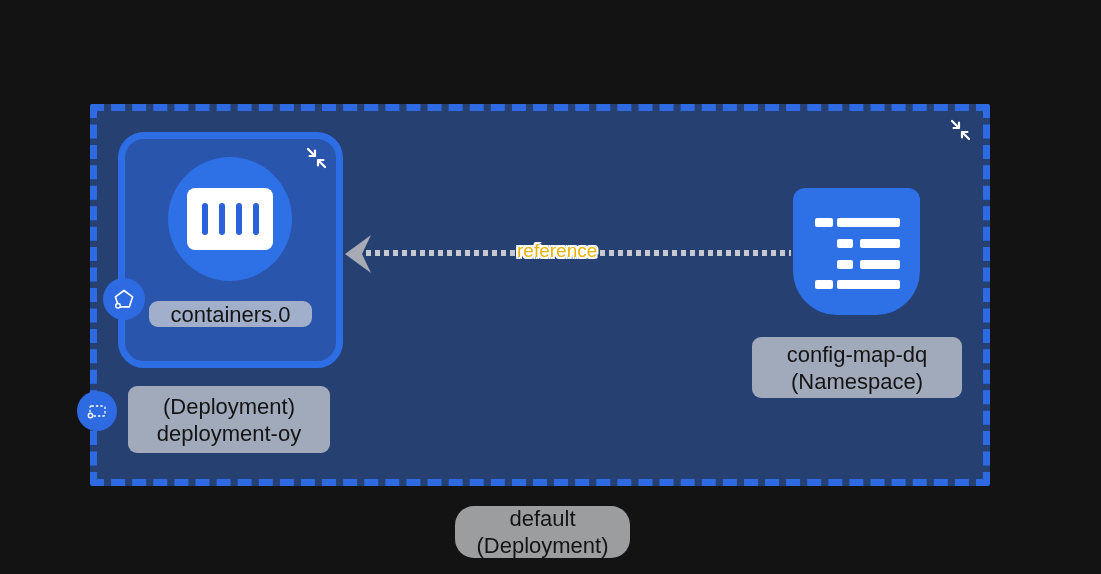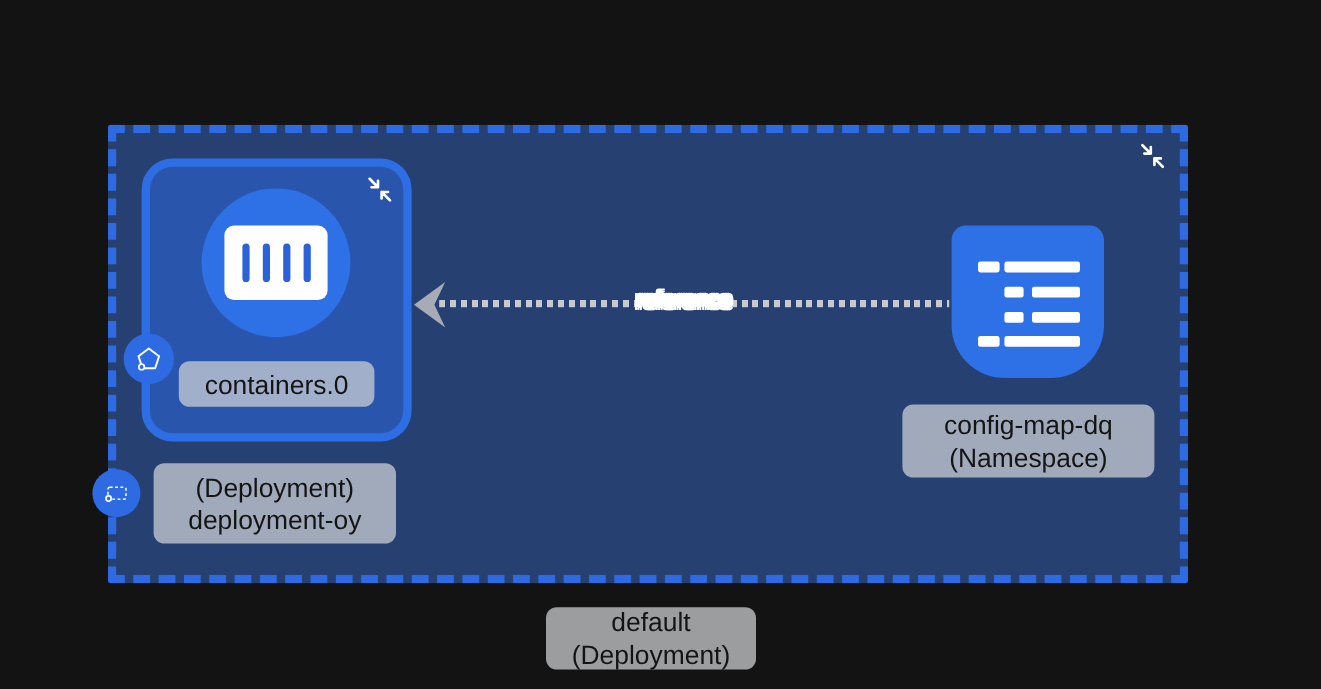--- a/index.html
+++ b/index.html
@@ -39,41 +39,41 @@
     position:absolute;left:696px;top:77px;width:127px;height:127px;
     background:#2e70e5;border-radius:12px 12px 44px 44px;
   }
   
   .tag{
     position:absolute;display:flex;flex-direction:column;
     align-items:center;justify-content:center;
     background:rgba(209,211,214,0.72);border-radius:9px;
     color:#141414;font-size:22px;line-height:27px;text-align:center;
   }
-  .containers-tag{left:24px;top:162px;width:163px;height:38px;}
+  .containers-tag{left:24px;top:162px;width:163px;height:26px;}
   .deployment-tag{left:31px;top:275px;width:202px;height:67px;}
   .configmap-tag{left:655px;top:226px;width:210px;height:61px;text-align:center;}
-  .namespace-tag{left:455px;top:506px;width:175px;height:52px;}
+  .namespace-tag{left:455px;top:506px;width:175px;height:52px;border-radius:19px;}
   
   .badge{
     position:absolute;border-radius:50%;background:#2e6be2;
     display:flex;align-items:center;justify-content:center;cursor:pointer;
   }
   .pod-badge{left:-22px;top:139px;width:42px;height:42px;}
   .ns-badge{left:-20px;top:280px;width:40px;height:40px;}
   
   .edge-line{
     position:absolute;left:269px;top:139px;width:425px;height:6px;
     background:repeating-linear-gradient(90deg,#c6c9cf 0 5px,transparent 5px 9px);
     cursor:pointer;
   }
   .edge-arrow{position:absolute;left:248px;top:124px;width:26px;height:38px;}
   .edge-label{
     position:absolute;left:420px;top:127px;width:106px;
-    font-size:19px;line-height:26px;text-align:center;color:#ffffff;
+    font-size:19px;line-height:26px;text-align:left;color:#eab308;
     text-shadow:
       -2px -2px 0 #fff, 2px -2px 0 #fff, -2px 2px 0 #fff, 2px 2px 0 #fff,
       -2px 0 0 #fff, 2px 0 0 #fff, 0 -2px 0 #fff, 0 2px 0 #fff,
       -1px -1px 0 #fff, 1px 1px 0 #fff;
   }
 </style>
 </head>
 <body>
 
 <div class="stage">

